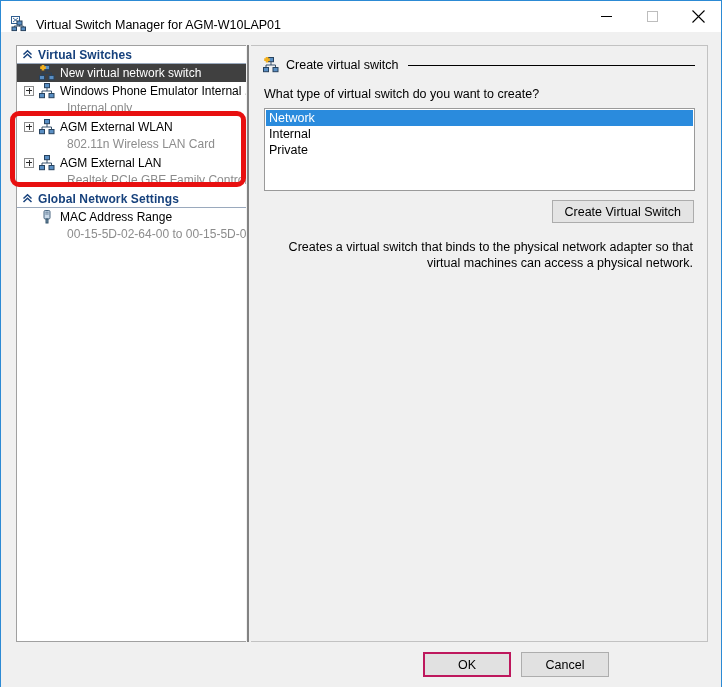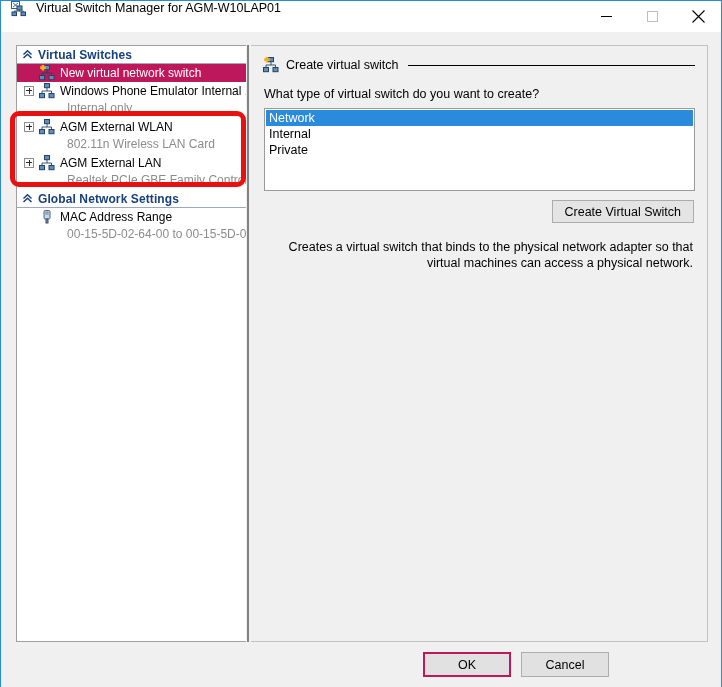--- a/index.html
+++ b/index.html
@@ -26,21 +26,21 @@
   }
 
   
   #titlebar {
     position: absolute;
     left: 0; top: 0;
     width: 720px;
     height: 31px;
     background: #ffffff;
     display: flex;
-    align-items: flex-start;
+    align-items: flex-end;
   }
   #title-icon {
     width: 16px; height: 16px;
     margin-left: 10px;
     position: relative;
     flex: none;
   }
   #title-text {
     margin-left: 9px;
     font-size: 12.5px;
@@ -102,21 +102,21 @@
     letter-spacing: 0.1px;
   }
   .tnode {
     display: flex;
     align-items: center;
     height: 18px;
     padding-left: 7px;
     white-space: nowrap;
   }
   .tnode.selected {
-    background: #be185d;
+    background: #404040;
   }
   .tnode.selected .tlabel { color: #ffffff; }
   .expander {
     width: 11px; height: 11px;
     flex: none;
     margin-right: 4px;
     position: relative;
   }
   .expander.blank { visibility: hidden; }
   .expander .box {

